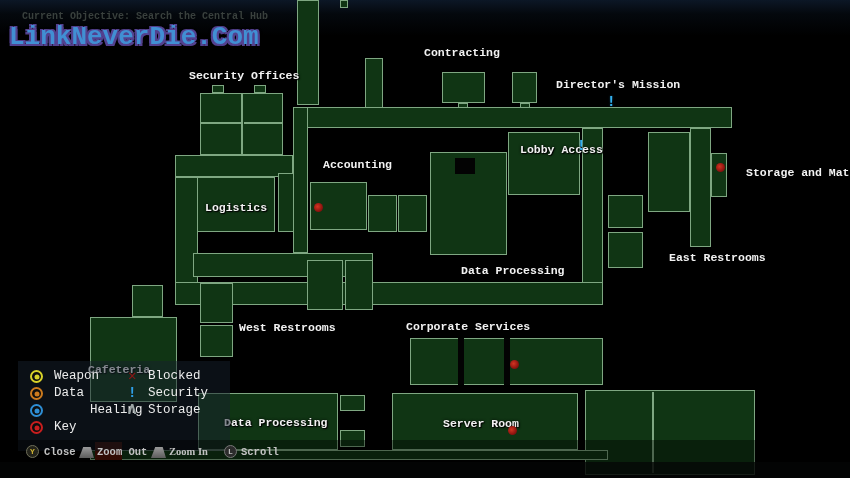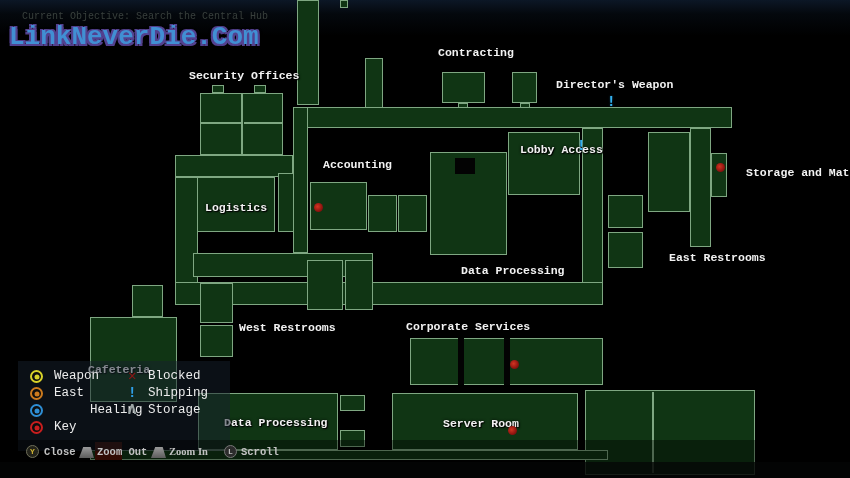--- a/index.html
+++ b/index.html
@@ -15,21 +15,21 @@
   
   .map-label{position:absolute;color:#f2f2f2;font-size:11.5px;font-weight:bold;white-space:nowrap;
              text-shadow:1px 1px 1px #000,0 0 3px #000;z-index:3;}
   .mission{position:absolute;color:#35b0ee;font-size:14px;font-weight:bold;z-index:3;line-height:14px;
            text-shadow:0 0 2px #0a4a6a;}
   .key{position:absolute;width:9px;height:9px;border-radius:50%;z-index:3;
        background:radial-gradient(circle at 40% 40%,#d23522 0%,#8e1410 60%,#5a0b08 100%);}
   
   .title{position:absolute;left:337px;top:10px;color:#d8da2a;font-size:19px;font-weight:bold;
          letter-spacing:1.5px;white-space:nowrap;text-shadow:1px 1px 2px #222200;z-index:4;}
-  .objective{position:absolute;left:22px;top:11px;color:#39403d;font-size:10px;font-weight:normal;
+  .objective{position:absolute;left:22px;top:11px;color:#39403d;font-size:10px;font-weight:bold;
              white-space:nowrap;z-index:4;}
   .watermark{position:absolute;left:9px;top:22px;font-family:Liberation Mono, monospace;font-size:26px;
              font-weight:bold;color:#418fd3;white-space:nowrap;z-index:6;
              text-shadow:-2px -1px 0 #53418f,2px -1px 0 #53418f,-2px 2px 0 #53418f,2px 2px 0 #53418f,0 3px 5px #000;}
   
   .legend{position:absolute;left:18px;top:361px;width:212px;height:90px;background:rgba(22,32,44,0.5);z-index:5;}
   .leg-dot{position:absolute;width:13px;height:13px;border-radius:50%;background:#0d0d0d;box-sizing:border-box;}
   .leg-dot .inner{position:absolute;left:50%;top:50%;width:5px;height:5px;border-radius:50%;transform:translate(-50%,-50%);}
   .leg-label{position:absolute;color:#ececec;font-size:12.5px;font-weight:normal;white-space:nowrap;}
   .leg-sym{position:absolute;font-size:14px;font-weight:bold;line-height:14px;}
@@ -94,23 +94,23 @@
       <div class="r" style="left: 585px; top: 390px; width: 170px; height: 85px;"></div>
       <div class="r" style="left: 90px; top: 450px; width: 518px; height: 10px;"></div>
       <div class="gap" style="left: 458px; top: 338px; width: 6px; height: 47px;"></div>
       <div class="gap" style="left: 504px; top: 338px; width: 6px; height: 47px;"></div>
       <div class="gap" style="left: 455px; top: 158px; width: 20px; height: 16px;"></div>
       <div class="wall" style="left: 201px; top: 122px; width: 40px; height: 2px;"></div>
       <div class="wall" style="left: 244px; top: 122px; width: 39px; height: 2px;"></div>
       <div class="wall" style="left: 652px; top: 392px; width: 2px; height: 81px;"></div>
     </div>
   <div>
-      <div class="map-label" style="left: 438px; top: 46px;">Contracting</div>
+      <div class="map-label" style="left: 424px; top: 46px;">Contracting</div>
       <div class="map-label" style="left: 189px; top: 69px;">Security Offices</div>
-      <div class="map-label" style="left: 556px; top: 78px;">Director's Weapon</div>
+      <div class="map-label" style="left: 556px; top: 78px;">Director's Mission</div>
       <div class="map-label" style="left: 520px; top: 143px;">Lobby Access</div>
       <div class="map-label" style="left: 746px; top: 166px;">Storage and Mate</div>
       <div class="map-label" style="left: 323px; top: 158px;">Accounting</div>
       <div class="map-label" style="left: 205px; top: 201px;">Logistics</div>
       <div class="map-label" style="left: 461px; top: 264px;">Data Processing</div>
       <div class="map-label" style="left: 669px; top: 251px;">East Restrooms</div>
       <div class="map-label" style="left: 239px; top: 321px;">West Restrooms</div>
       <div class="map-label" style="left: 406px; top: 320px;">Corporate Services</div>
       <div class="map-label" style="left: 88px; top: 363px;">Cafeteria</div>
       <div class="map-label" style="left: 224px; top: 416px;">Data Processing</div>
@@ -131,35 +131,35 @@
 
   <div class="legend">
     <div>
         <div class="leg-dot" style="left: 12px; top: 9px; border: 2px solid rgb(216, 211, 42);">
           <div class="inner" style="background: rgb(216, 211, 42);"></div>
         </div>
         <div class="leg-label" style="left: 36px; top: 8px;">Weapon</div>
         <div class="leg-dot" style="left: 12px; top: 26px; border: 2px solid rgb(204, 122, 30);">
           <div class="inner" style="background: rgb(204, 122, 30);"></div>
         </div>
-        <div class="leg-label" style="left: 36px; top: 25px;">East</div>
+        <div class="leg-label" style="left: 36px; top: 25px;">Data</div>
         <div class="leg-dot" style="left: 12px; top: 43px; border: 2px solid rgb(46, 143, 214);">
           <div class="inner" style="background: rgb(46, 143, 214);"></div>
         </div>
         <div class="leg-label" style="left: 36px; top: 42px; margin-left: 36px;">Healing</div>
         <div class="leg-dot" style="left: 12px; top: 60px; border: 2px solid rgb(200, 30, 30);">
           <div class="inner" style="background: rgb(200, 30, 30);"></div>
         </div>
         <div class="leg-label" style="left: 36px; top: 59px;">Key</div>
       </div>
     <div>
         <div class="leg-sym" style="left: 110px; top: 8px; color: rgb(140, 22, 22);">✕</div>
         <div class="leg-label" style="left: 130px; top: 8px;">Blocked</div>
         <div class="leg-sym" style="left: 110px; top: 25px; color: rgb(47, 159, 232);">!</div>
-        <div class="leg-label" style="left: 130px; top: 25px;">Shipping</div>
+        <div class="leg-label" style="left: 130px; top: 25px;">Security</div>
         <div class="leg-sym" style="left: 110px; top: 42px; color: rgb(154, 163, 163);">Λ</div>
         <div class="leg-label" style="left: 130px; top: 42px;">Storage</div>
       </div>
   </div>
 
   <div class="footer">
     <div class="f-dim1"></div>
     <div class="f-dim2"></div>
     <div>
         <div class="f-circle" style="left: 26px;">Y</div>

